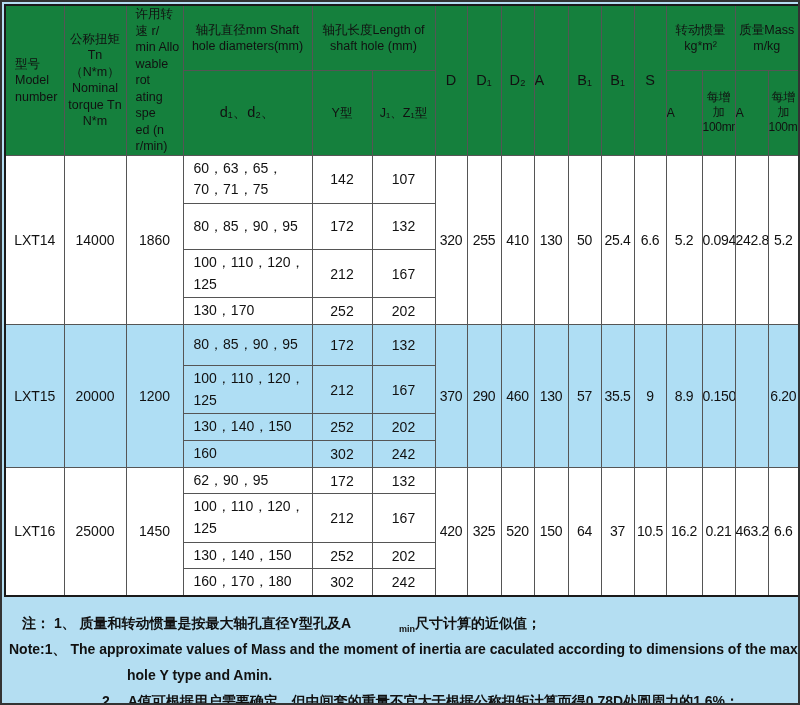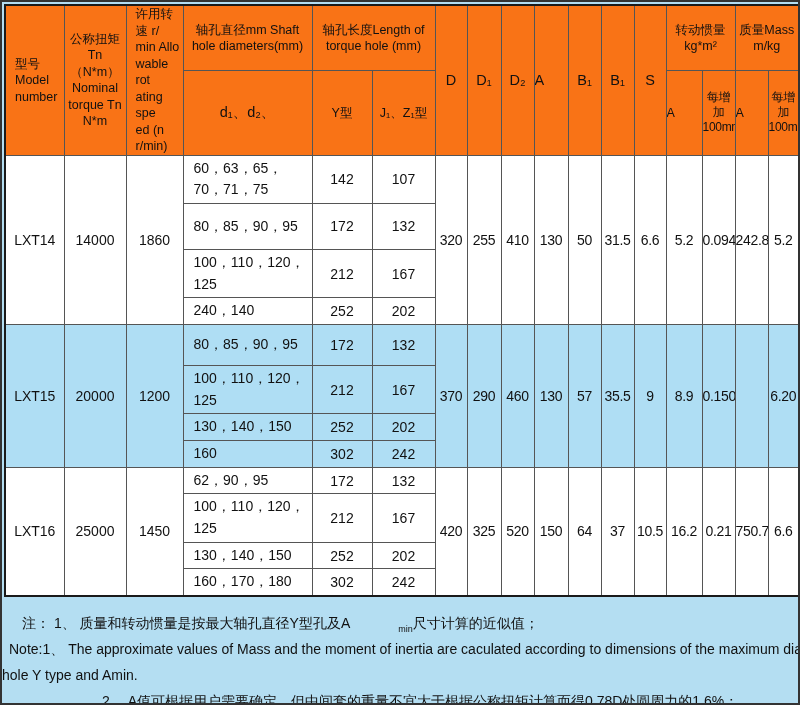--- a/index.html
+++ b/index.html
@@ -18,35 +18,35 @@
     margin:2px 0 0 2px;
     border:2px solid #1a1a1a;
   }
   .spec th, .spec td {
     border:1px solid #555;
     text-align:center;
     vertical-align:middle;
     font-weight:normal;
     overflow:hidden;
   }
-  .spec th { background:#f97316; font-size:12.5px; line-height:1.32; white-space:pre-line; }
+  .spec th { background:#15803d; font-size:12.5px; line-height:1.32; white-space:pre-line; }
   .spec th.sym { font-size:14.5px; }
   .spec th.small { font-size:12px; letter-spacing:-0.3px; line-height:1.25; }
   .spec th.leftpad { text-align:left; padding-left:9px; }
   .spec td { font-size:14px; }
   .band-white td { background:#FFFFFF; }
   .band-blue td  { background:#AFDEF4; }
   td.dlist { text-align:left; padding:2px 4px 2px 10px; line-height:1.55;margin-top:14px; }
   td.num { letter-spacing:-0.3px; padding:0; }
   sub { font-size:9px; line-height:0;padding-left:48px; }
   .notes { padding:13px 6px 0 0; font-size:14px; line-height:26px; }
-  .notes .line { white-space:nowrap; }
+  .notes .line { white-space:nowrap;font-weight:bold; }
   .ind-a { padding-left:20px; }
   .ind-b { padding-left:7px; }
-  .ind-c { }
+  .ind-c { padding-left:125px; }
   .ind-d { padding-left:100px; }
 </style>
 </head>
 <body>
 
 <table class="spec">
   <colgroup>
     <col style="width:59px">
       <col style="width:62px">
       <col style="width:57px">
@@ -76,21 +76,21 @@
 torque Tn
 N*m</th>
       <th rowspan="2" class="leftpad">许用转速 r/
 min  Allo
 wable rot
 ating spe
 ed (n r/min)</th>
       <th>轴孔直径mm Shaft
 hole diameters(mm)</th>
       <th colspan="2">轴孔长度Length of
-torque hole (mm)</th>
+shaft hole (mm)</th>
       <th rowspan="2" class="sym">D</th>
       <th rowspan="2" class="sym">D₁</th>
       <th rowspan="2" class="sym">D₂</th>
       <th rowspan="2" class="sym"><span>A</span><sub>min</sub></th>
       <th rowspan="2" class="sym">B₁</th>
       <th rowspan="2" class="sym">B₁</th>
       <th rowspan="2" class="sym">S</th>
       <th colspan="2">转动惯量
 kg*m²</th>
       <th colspan="2">质量Mass
@@ -115,39 +115,39 @@
       <td rowspan="4">14000</td>
       <td rowspan="4">1860</td>
       <td class="dlist">60，63，65，70，71，75</td>
       <td>142</td>
       <td>107</td>
       <td rowspan="4" class="num">320</td>
       <td rowspan="4" class="num">255</td>
       <td rowspan="4" class="num">410</td>
       <td rowspan="4" class="num">130</td>
       <td rowspan="4" class="num">50</td>
-      <td rowspan="4" class="num">31.5</td>
+      <td rowspan="4" class="num">25.4</td>
       <td rowspan="4" class="num">6.6</td>
       <td rowspan="4" class="num">5.2</td>
       <td rowspan="4" class="num">0.094</td>
       <td rowspan="4" class="num">242.8</td>
       <td rowspan="4" class="num">5.2</td>
     </tr>
     <tr class="band-white" style="height:46px">
       <td class="dlist">80，85，90，95</td>
       <td>172</td>
       <td>132</td>
     </tr>
     <tr class="band-white" style="height:45px">
       <td class="dlist">100，110，120，125</td>
       <td>212</td>
       <td>167</td>
     </tr>
     <tr class="band-white" style="height:26px">
-      <td class="dlist">240，140</td>
+      <td class="dlist">130，170</td>
       <td>252</td>
       <td>202</td>
     </tr>
 
     <tr class="band-blue" style="height:41px">
       <td rowspan="4">LXT15</td>
       <td rowspan="4">20000</td>
       <td rowspan="4">1200</td>
       <td class="dlist">80，85，90，95</td>
       <td>172</td>
@@ -189,21 +189,21 @@
       <td>132</td>
       <td rowspan="4" class="num">420</td>
       <td rowspan="4" class="num">325</td>
       <td rowspan="4" class="num">520</td>
       <td rowspan="4" class="num">150</td>
       <td rowspan="4" class="num">64</td>
       <td rowspan="4" class="num">37</td>
       <td rowspan="4" class="num">10.5</td>
       <td rowspan="4" class="num">16.2</td>
       <td rowspan="4" class="num">0.21</td>
-      <td rowspan="4" class="num">750.7</td>
+      <td rowspan="4" class="num">463.2</td>
       <td rowspan="4" class="num">6.6</td>
     </tr>
     <tr class="band-white" style="height:45px">
       <td class="dlist">100，110，120，125</td>
       <td>212</td>
       <td>167</td>
     </tr>
     <tr class="band-white" style="height:22px">
       <td class="dlist">130，140，150</td>
       <td>252</td>

